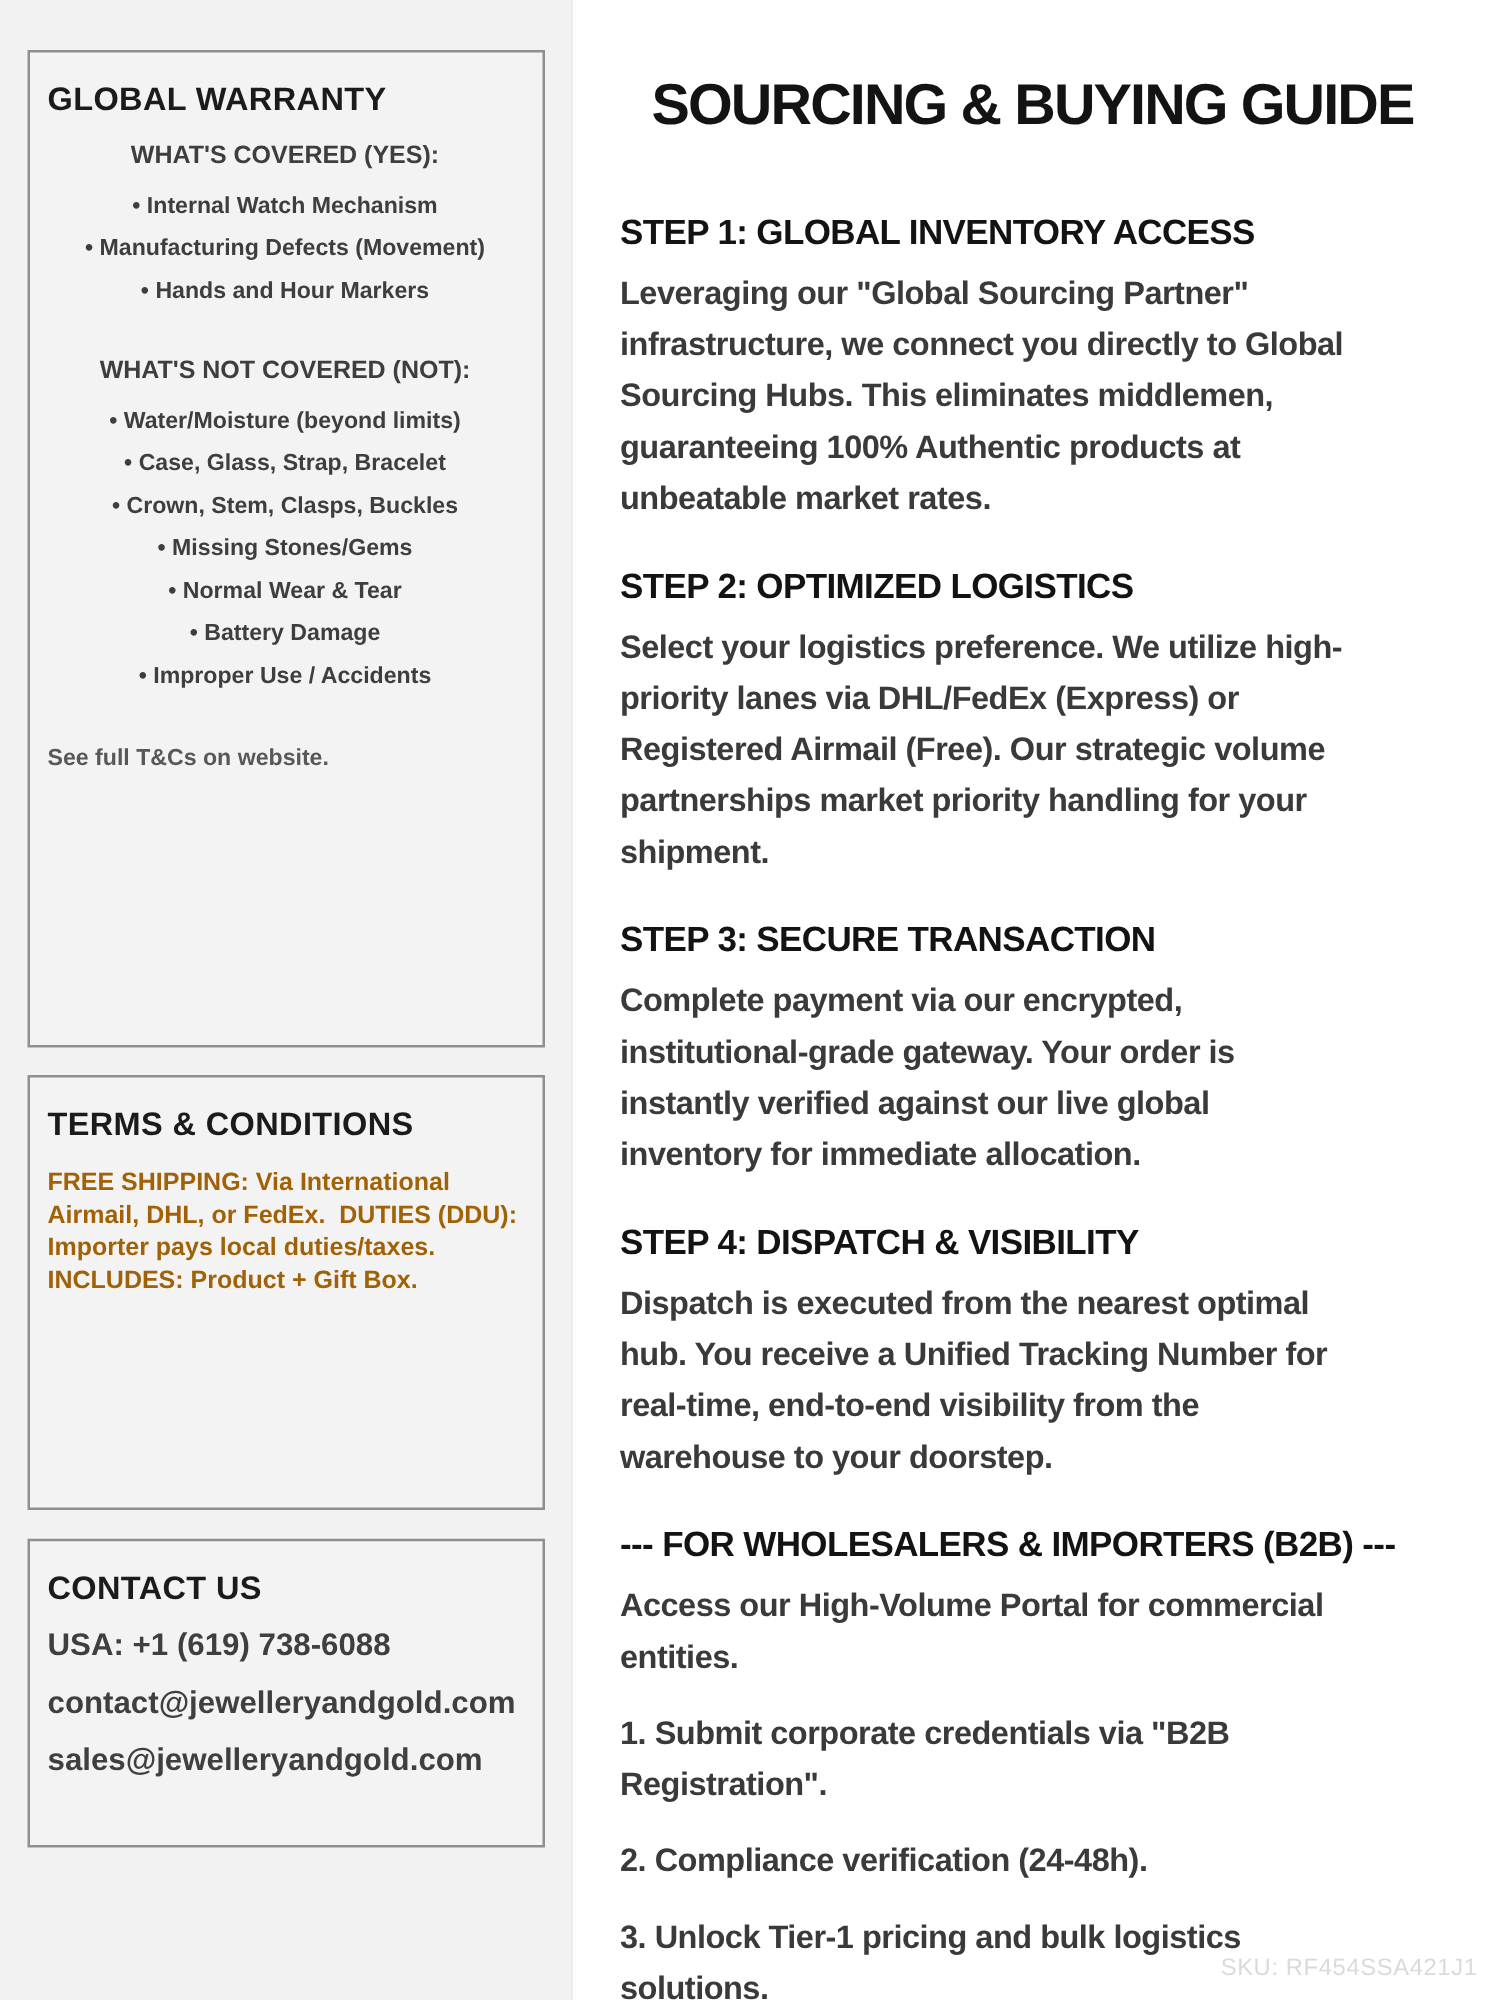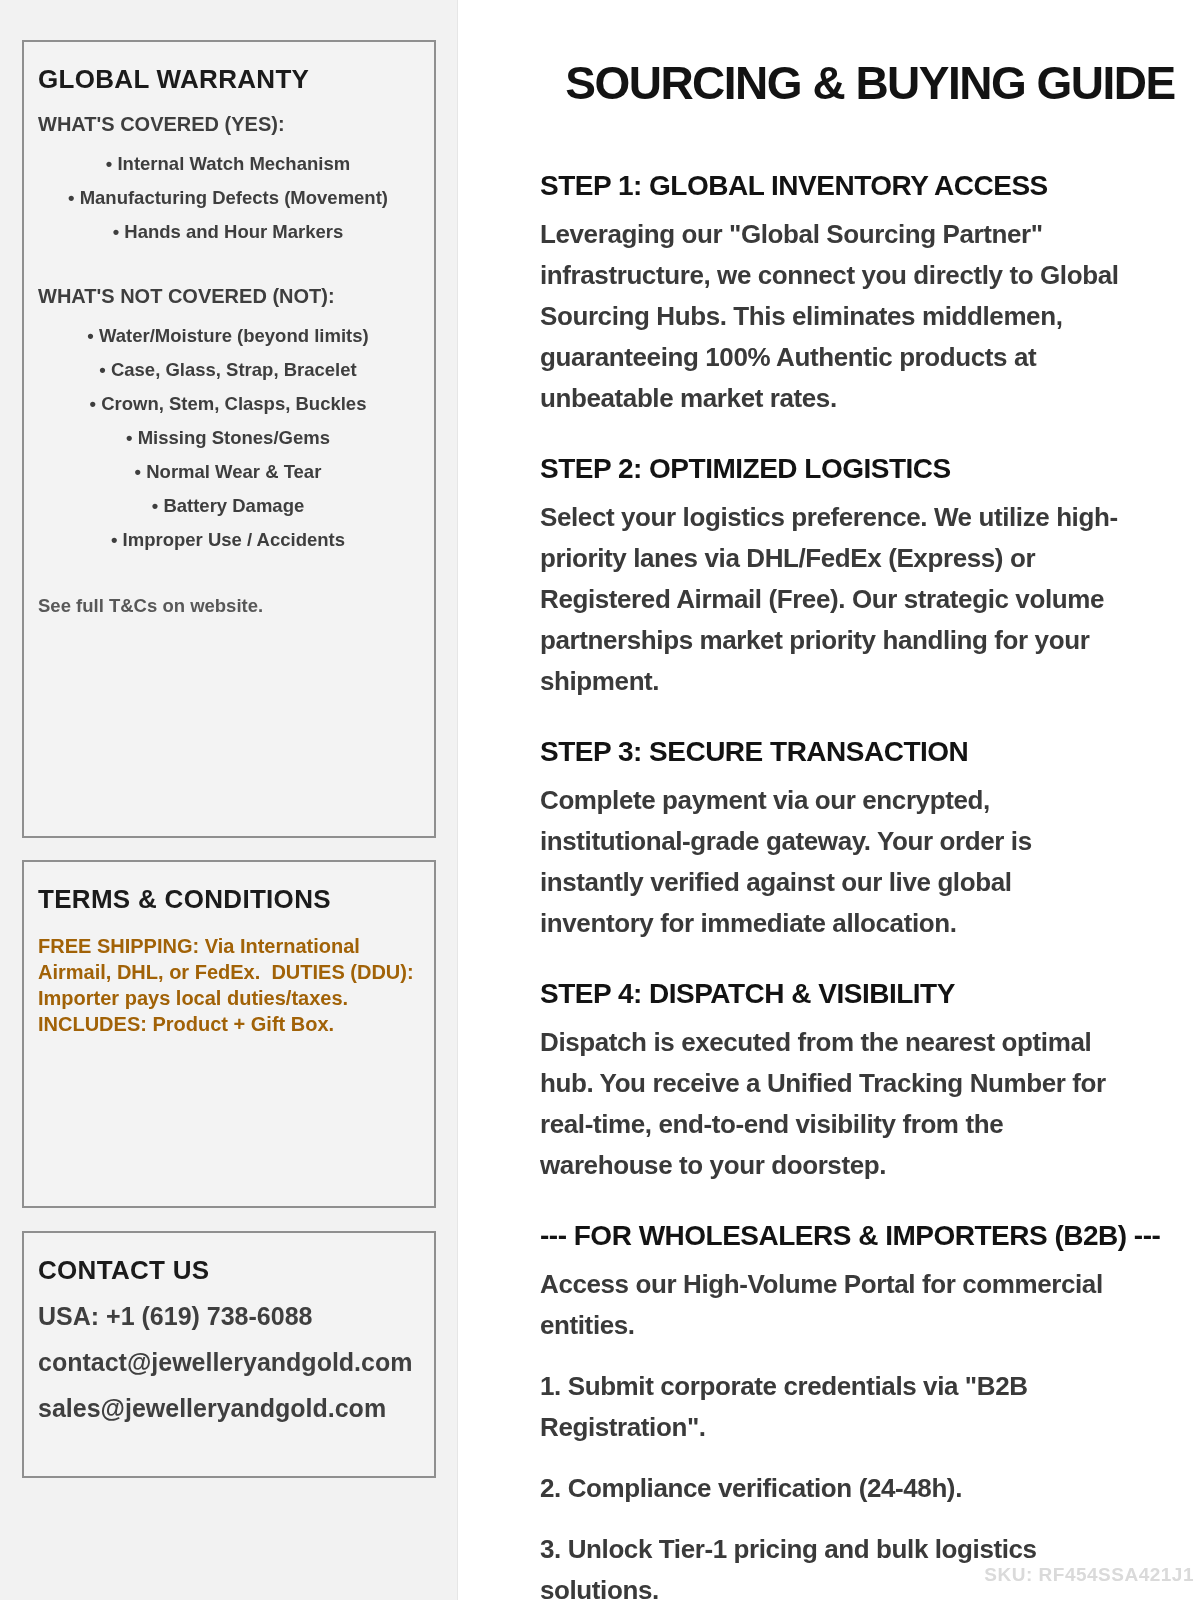--- a/index.html
+++ b/index.html
@@ -3,21 +3,21 @@
 <meta charset="utf-8">
 <style>
   html,body{margin:0;padding:0;}
   body{
     width:1200px;height:1600px;
     background:#ffffff;
     font-family:"Liberation Sans", sans-serif;
     position:relative;
     overflow:hidden;
   }
-  .page{display:flex;width:1200px;height:1600px;gap:44px;}
+  .page{display:flex;width:1200px;height:1600px;}
 
   
   .sidebar{
     width:458px;min-width:458px;height:1600px;
     background:#f2f2f2;
     box-sizing:border-box;
     padding:40px 0 0 22px;
     border-right:1px solid #e6e6e6;
   }
   .box{
@@ -31,21 +31,21 @@
   .box-terms{height:348px;margin-bottom:23px;}
   .box-contact{height:247px;}
 
   .box h2{
     margin:0 0 18px 0;
     font-size:26px;font-weight:bold;color:#1b1b1b;
     letter-spacing:0.3px;
   }
   .box h3{
     margin:0 0 16px 0;
-    font-size:20px;font-weight:bold;color:#3e3e3e;
+    font-size:20px;font-weight:bold;color:#3e3e3e;text-align:center;
   }
   .box h3.gap-top{margin-top:42px;}
   .box ul{list-style:none;margin:0;padding:0;text-align:center;}
   .box li{
     font-size:18.5px;line-height:23px;font-weight:bold;color:#3e3e3e;
     margin:0 0 11px 0;
   }
   .box li::before{content:"•  ";}
   .footnote{
     margin:44px 0 0 0;
@@ -83,22 +83,22 @@
   }
   .step p, .b2b p{
     margin:0 0 34px 0;
     width:590px;
     font-size:26px;line-height:41px;font-weight:bold;color:#3a3a3a;
     letter-spacing:-0.4px;
     font-stretch:condensed;
   }
   .b2b p.list-item{margin:0 0 20px 0;}
   .sku{
-    position:absolute;right:6px;bottom:14px;
-    font-size:19px;font-weight:bold;color:#dadada;
+    position:absolute;right:18px;bottom:14px;
+    font-size:19px;font-weight:normal;color:#dadada;
     letter-spacing:0.5px;
   }
 </style>
 </head>
 <body>
 
 <div class="page">
 
   <aside class="sidebar">
 

